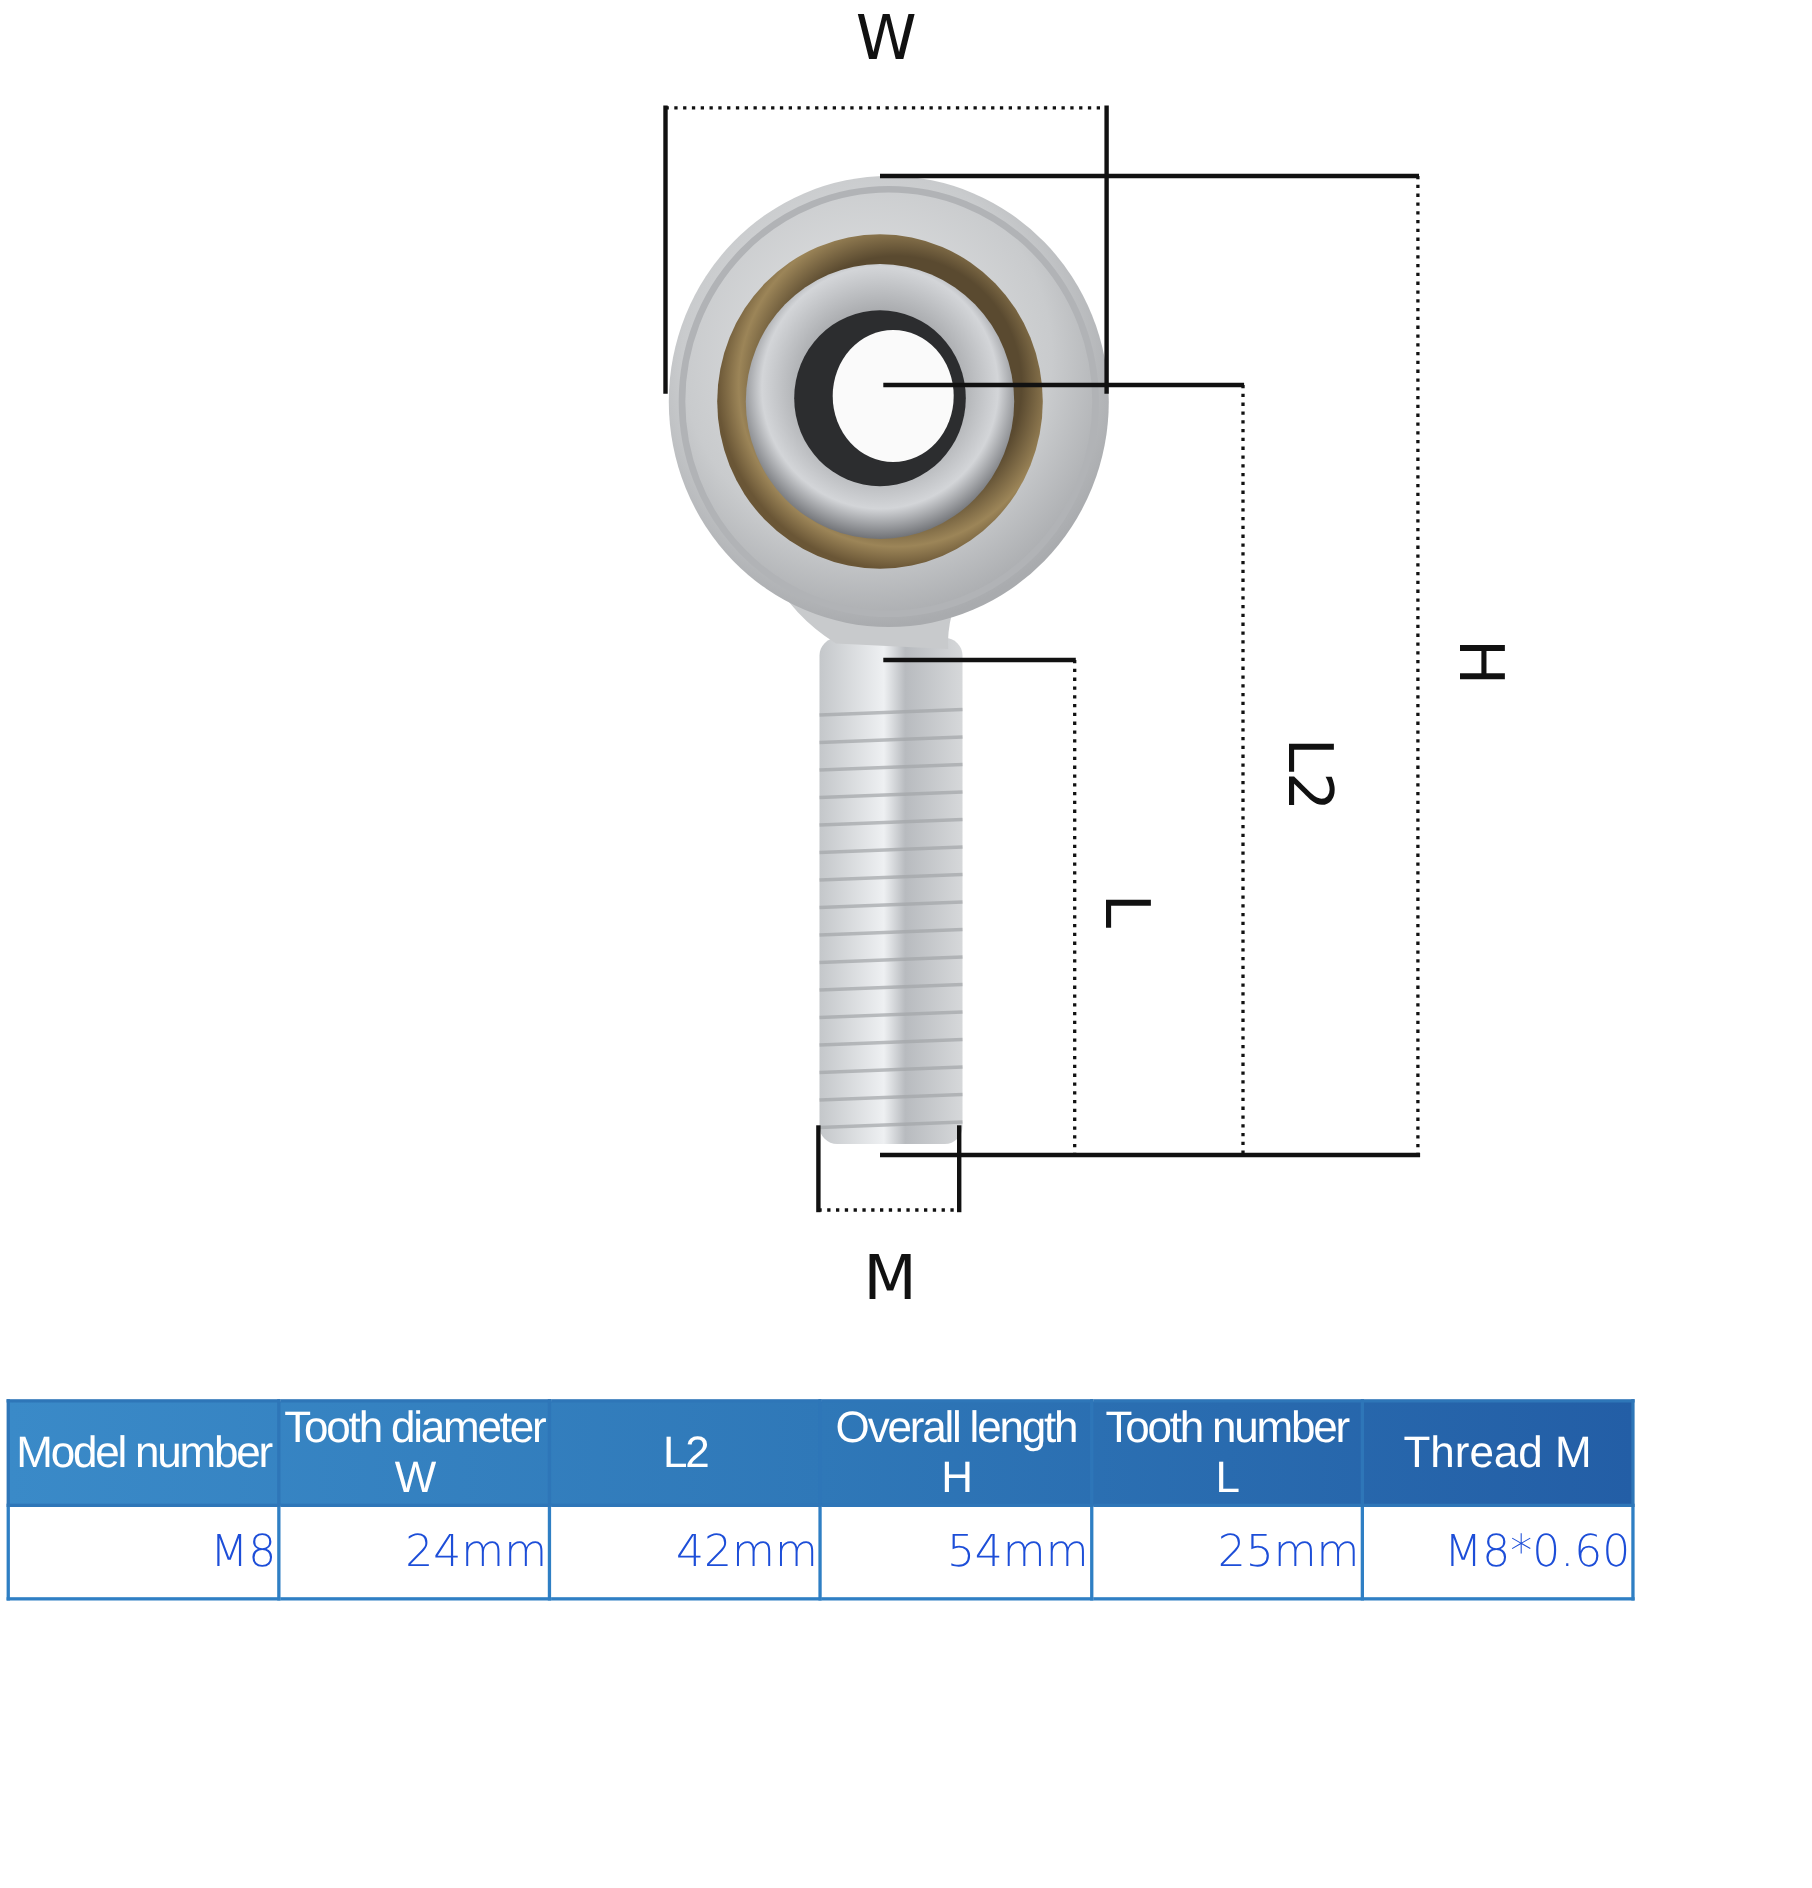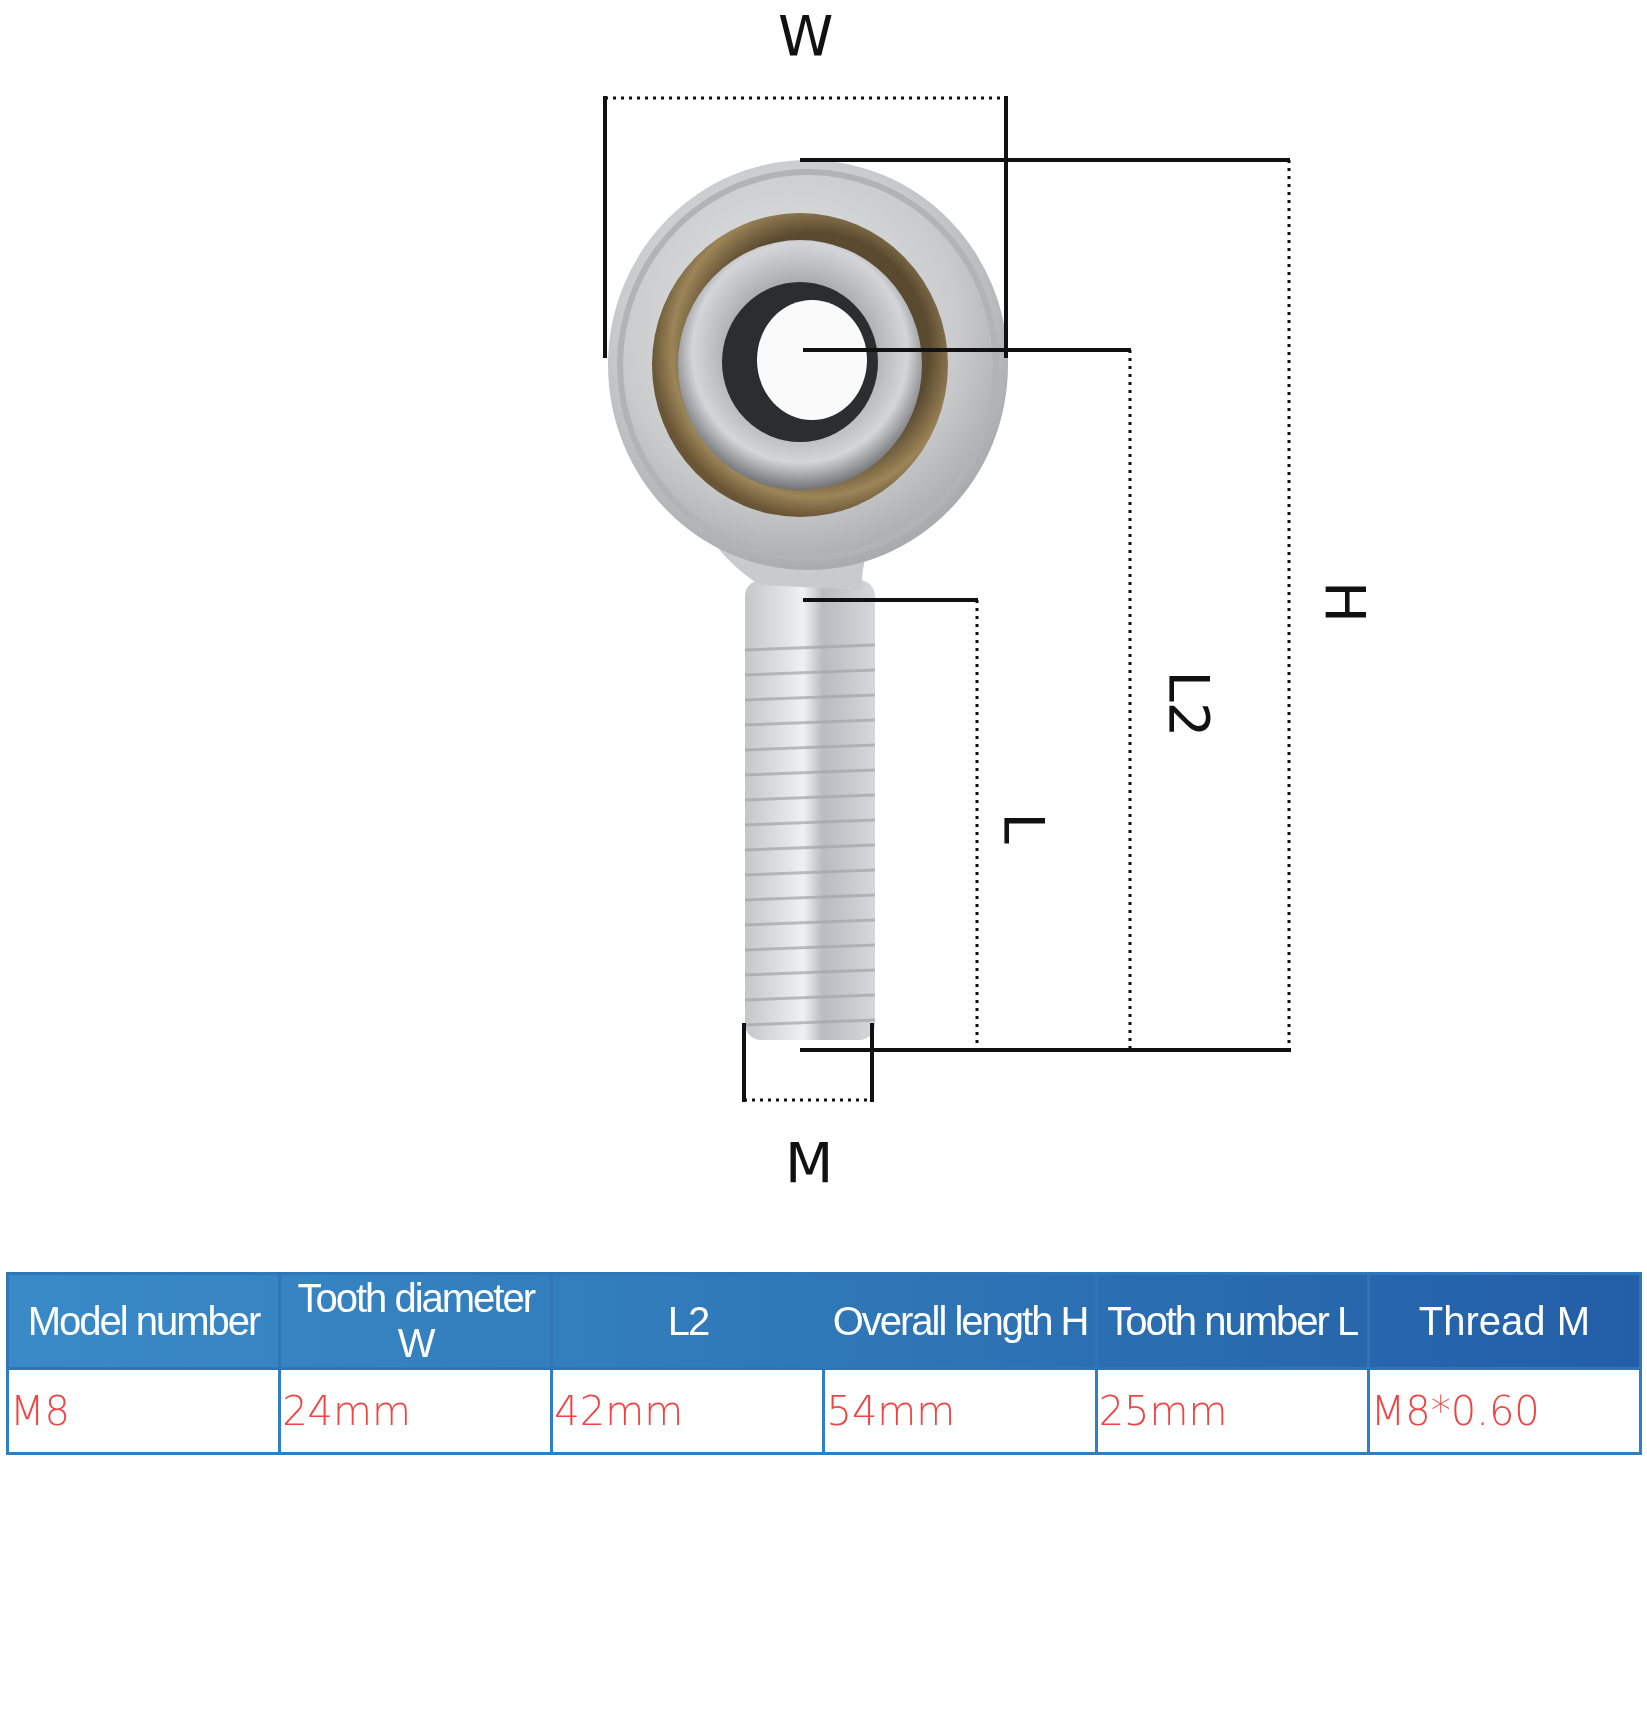--- a/index.html
+++ b/index.html
@@ -1,24 +1,24 @@
 <!DOCTYPE html>
 <html><head>
 <meta charset="utf-8">
 <style>
   html,body{margin:0;padding:0;background:#fff;}
   body{width:1647px;height:1716px;position:relative;overflow:hidden;font-family:"Liberation Sans",sans-serif;}
   .diagram{position:absolute;left:0;top:0;width:1647px;height:1260px;}
   .dim-label{position:absolute;font-family:"DejaVu Sans",sans-serif;font-size:56px;color:#111;line-height:1;}
   .rot{transform:rotate(90deg);transform-origin:center;}
-  table.spec{position:absolute;left:6px;top:1272px;width:1636px;border-collapse:collapse;table-layout:fixed;}
+  table.spec{position:absolute;left:6px;top:1272px;width:1480px;border-collapse:collapse;table-layout:fixed;}
   table.spec th{height:82px;color:#fff;font-weight:normal;font-size:40px;letter-spacing:-2px;border:3px solid #2e76b8;
     font-family:"Liberation Sans Narrow","Liberation Sans",sans-serif;}
   table.spec thead tr{background:linear-gradient(90deg,#3a8ac8 0%,#2f78b8 50%,#235ea6 100%);}
-  table.spec td{height:80px;text-align:left;font-size:40px;color:#ef4444;border:3px solid #2f7fc4;background:#fff;
+  table.spec td{height:80px;text-align:right;font-size:40px;color:#1d4ed8;border:3px solid #2f7fc4;background:#fff;
     font-family:"DejaVu Sans",sans-serif;font-weight:300;}
   table.spec th:last-child{letter-spacing:0;}
 </style>
 </head>
 <body>
 
 <div class="diagram">
   <svg width="1647" height="1260" viewBox="0 0 1647 1260">
     <defs>
       <radialGradient id="head" cx="45%" cy="40%" r="60%">

